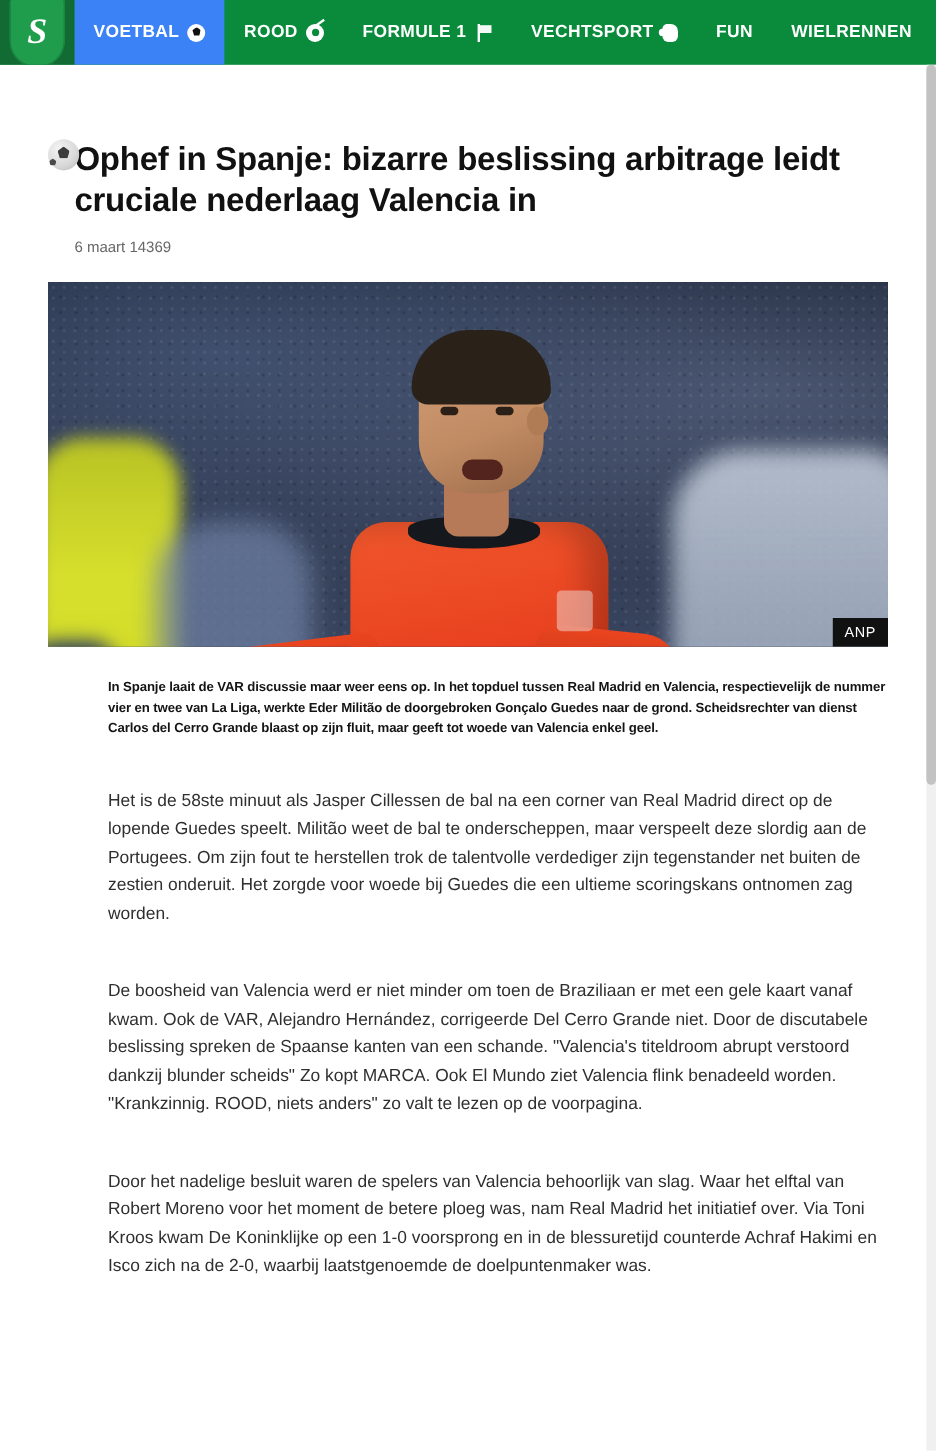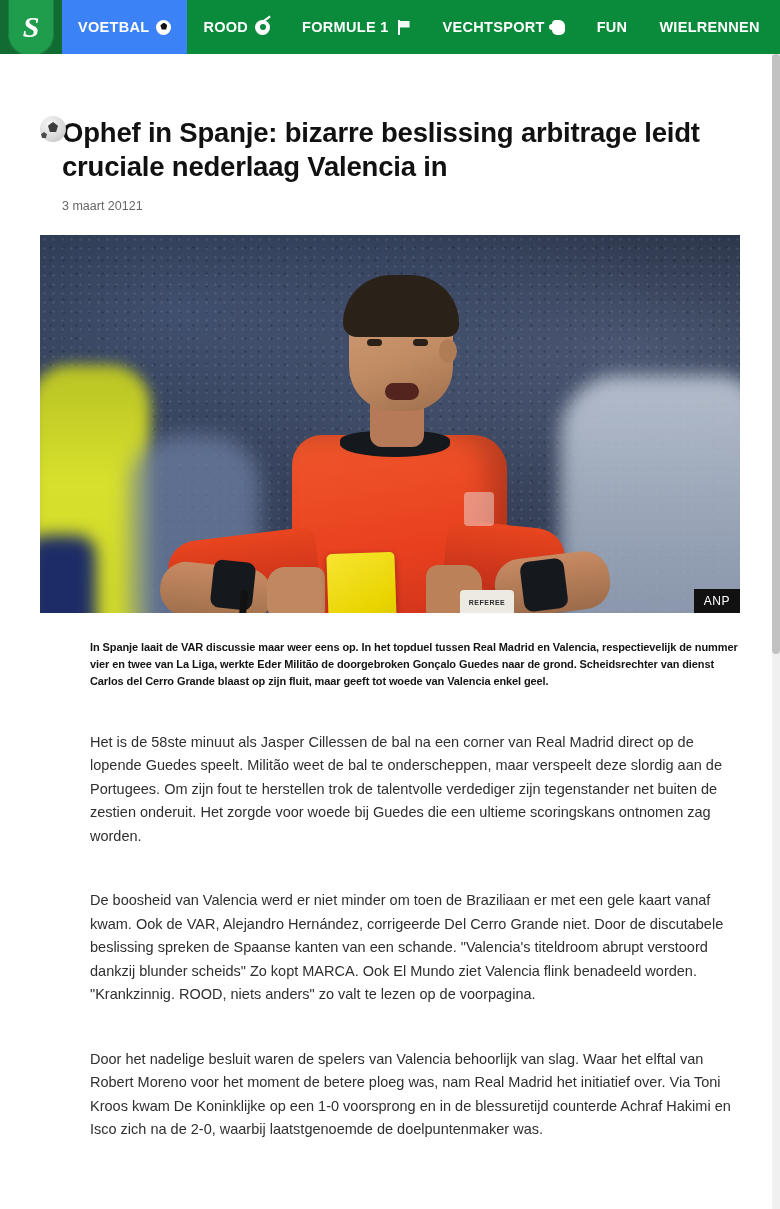--- a/index.html
+++ b/index.html
@@ -192,21 +192,21 @@
   .date {
     margin-top: 14px;
     font-size: 12.5px;
     color: #666666;
   }
 
   
   .hero {
     margin: 22px 0 0 -22px;
     width: 700px;
-    height: 378px;
+    height: 304px;
     position: relative;
     overflow: hidden;
     background: #10141f;
   }
   .hero-credit {
     position: absolute;
     right: 0;
     bottom: 0;
     background: #111111;
     color: #ffffff;
@@ -537,21 +537,21 @@
       <span>WIELRENNEN</span>
     </div>
   </div>
 </div>
 
 <div class="page">
 
   <div class="article">
     <div class="article-ball"></div>
     <h1 class="headline">Ophef in Spanje: bizarre beslissing arbitrage leidt cruciale nederlaag Valencia in</h1>
-    <div class="date">3 maart 20121</div>
+    <div class="date">6 maart 14369</div>
 
     <div class="hero">
       <div class="bg-crowd"></div>
       <div class="blur-left"></div>
       <div class="blur-left-2"></div>
       <div class="blur-mid"></div>
       <div class="blur-right"></div>
 
       <div class="ref-torso"></div>
       <div class="arm-left"></div>

